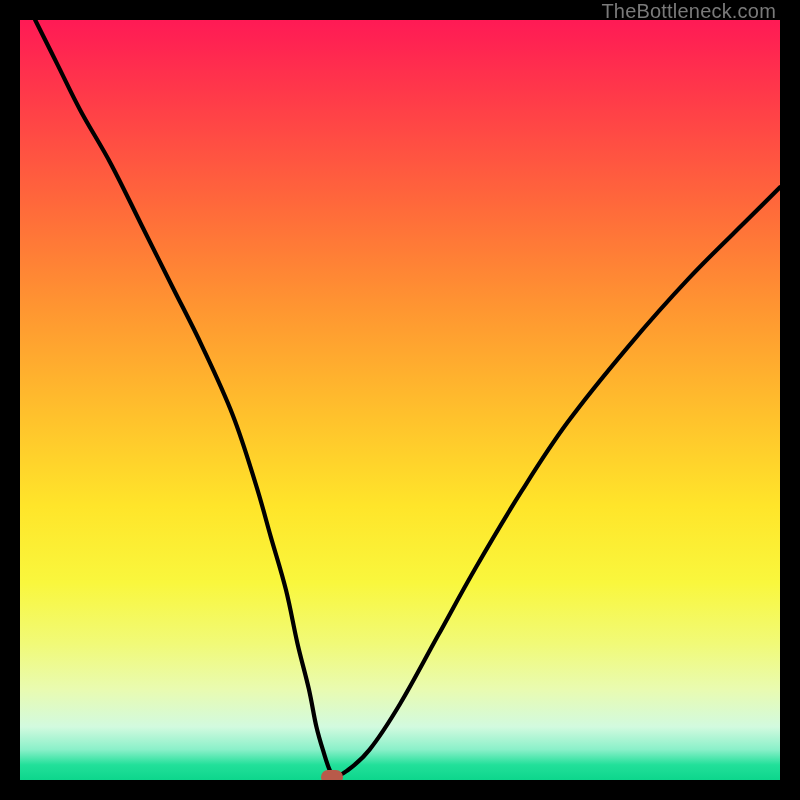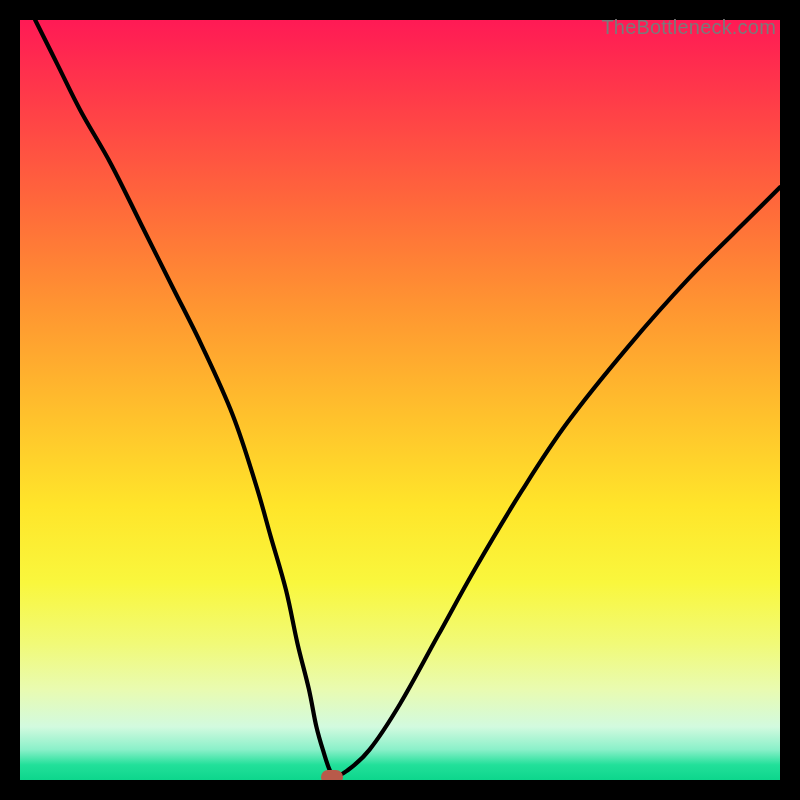--- a/index.html
+++ b/index.html
@@ -36,21 +36,21 @@
       #f1fa77 82%,
       #e9fbb0 88%,
       #d2fadf 93%,
       #8af0c9 96%,
       #22e09a 98%,
       #0dd68c 100%
     );
   }
   .watermark {
     position: absolute;
-    top: 16px;
+    top: 0;
     right: 24px;
     color: #7a7a7a;
     font-size: 20px;
     font-weight: 500;
     letter-spacing: 0.2px;
     z-index: 5;
   }
   svg.curve {
     position: absolute;
     top: 0;

